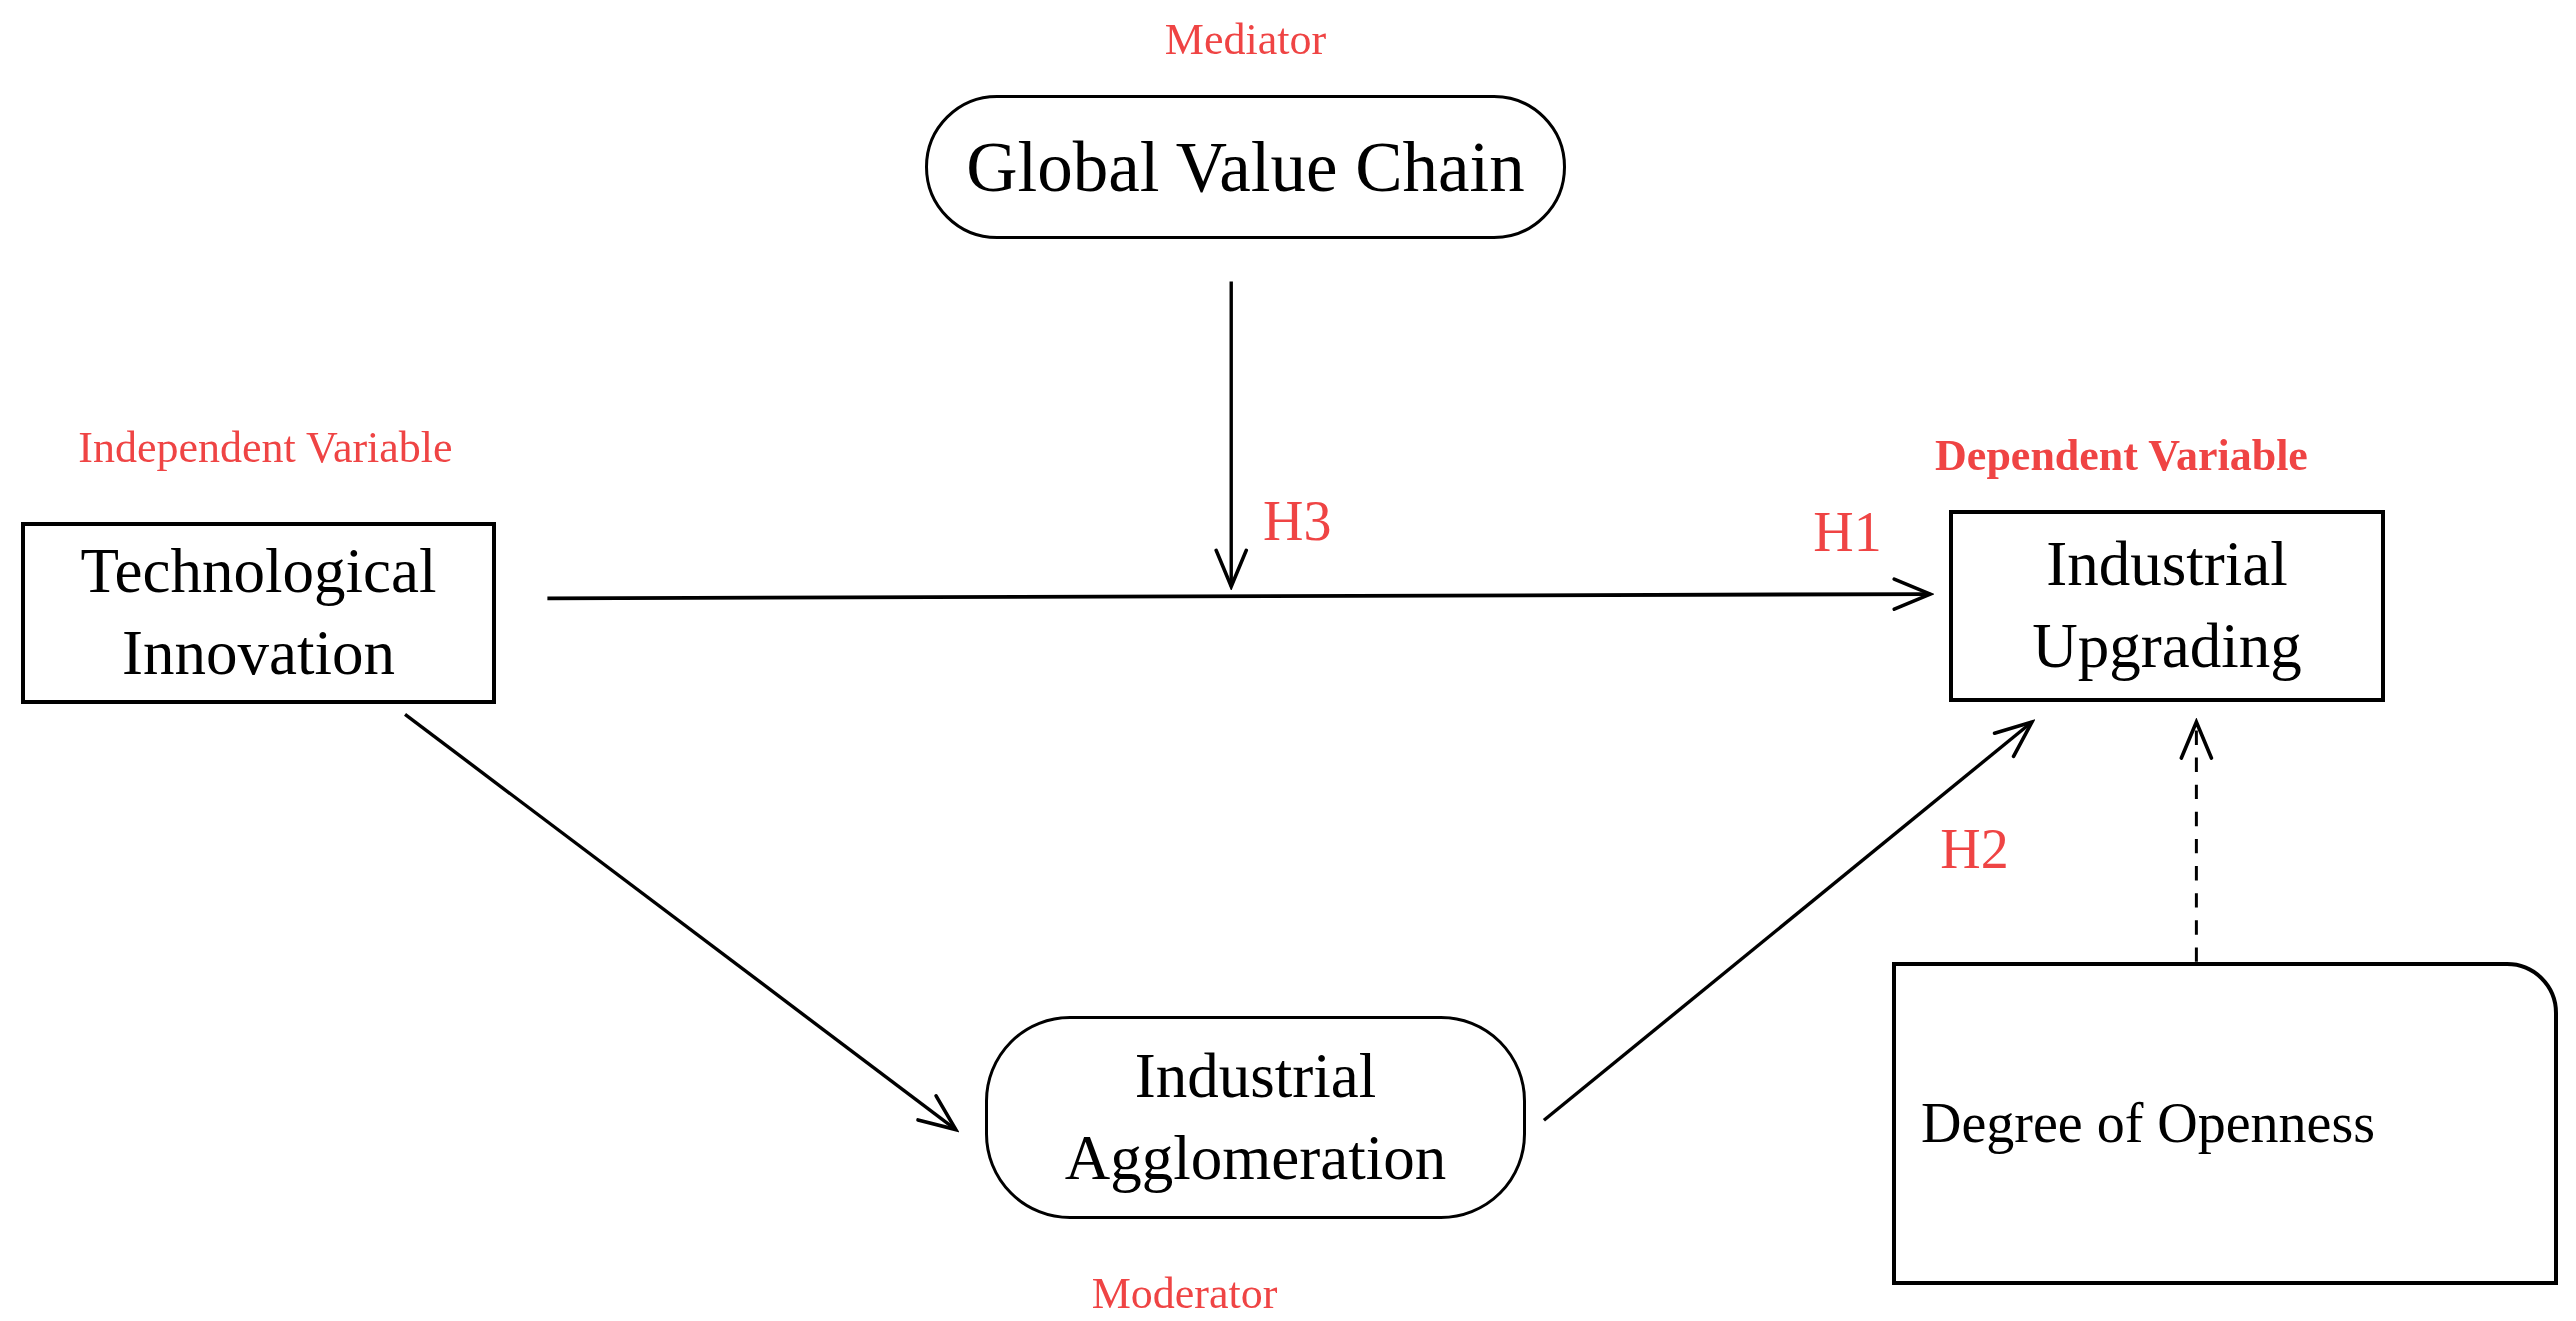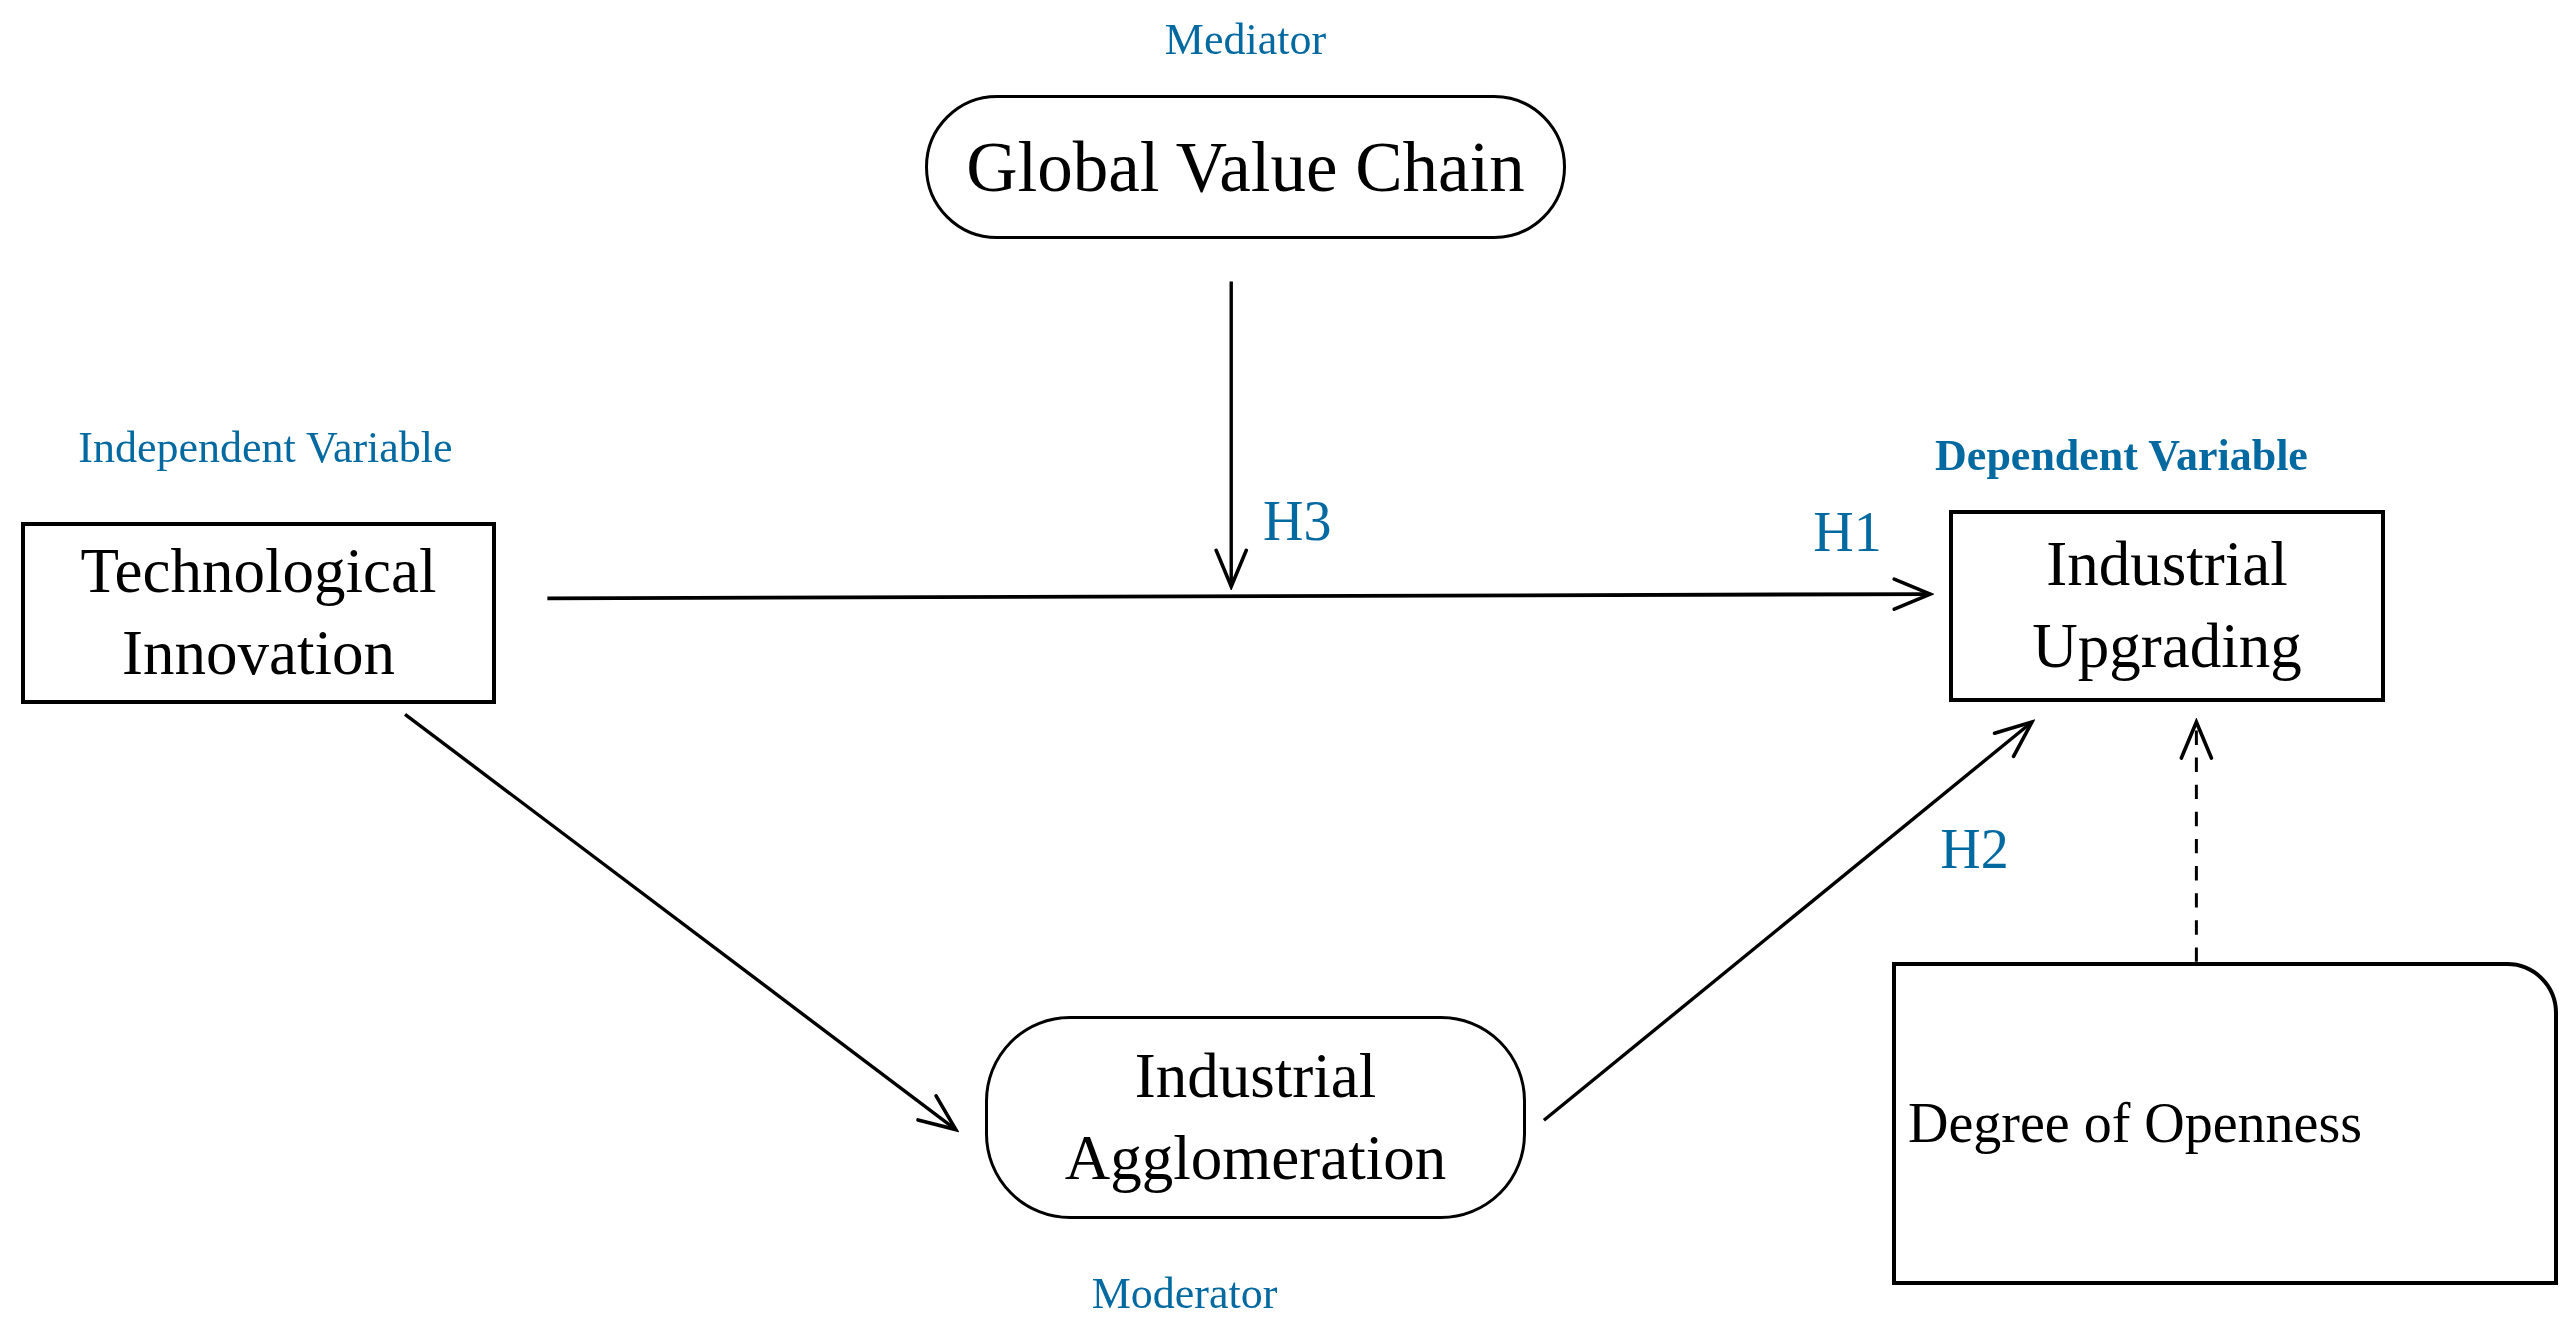--- a/index.html
+++ b/index.html
@@ -18,21 +18,21 @@
   }
   .arrows-layer {
     position: absolute;
     left: 0;
     top: 0;
     width: 2576px;
     height: 1322px;
   }
   .txt {
     position: absolute;
-    color: #0369a1;
+    color: #ef4444;
     white-space: pre-line;
   }
   .role-label {
     font-size: 44px;
     line-height: 1.2;
     text-align: center;
   }
   .hyp-label {
     font-size: 56px;
     line-height: 1.1;
@@ -72,21 +72,21 @@
   .node.agglom {
     left: 985px; top: 1016px; width: 541px; height: 203px;
   }
   .node.controls {
     left: 1892px; top: 962px; width: 666px; height: 323px;
     border-radius: 0 51px 0 0;
     align-items: flex-start;
     justify-content: center;
     flex-direction: column;
     text-align: left;
-    padding-left: 12px;
+    padding-left: 25px;
     font-size: 56px;
     line-height: 79px;
   }
   .controls-line {
     display: block;
   }
   .lbl-mediator      { left: 1076px; top: 13.6px;   width: 339px; }
   .lbl-independent   { left: 28px;   top: 422px;  width: 475px; }
   .lbl-dependent     { left: 1884px; top: 430px;  width: 475px; font-weight: bold; }
   .lbl-moderator     { left: 1015px; top: 1268px; width: 339px; }

